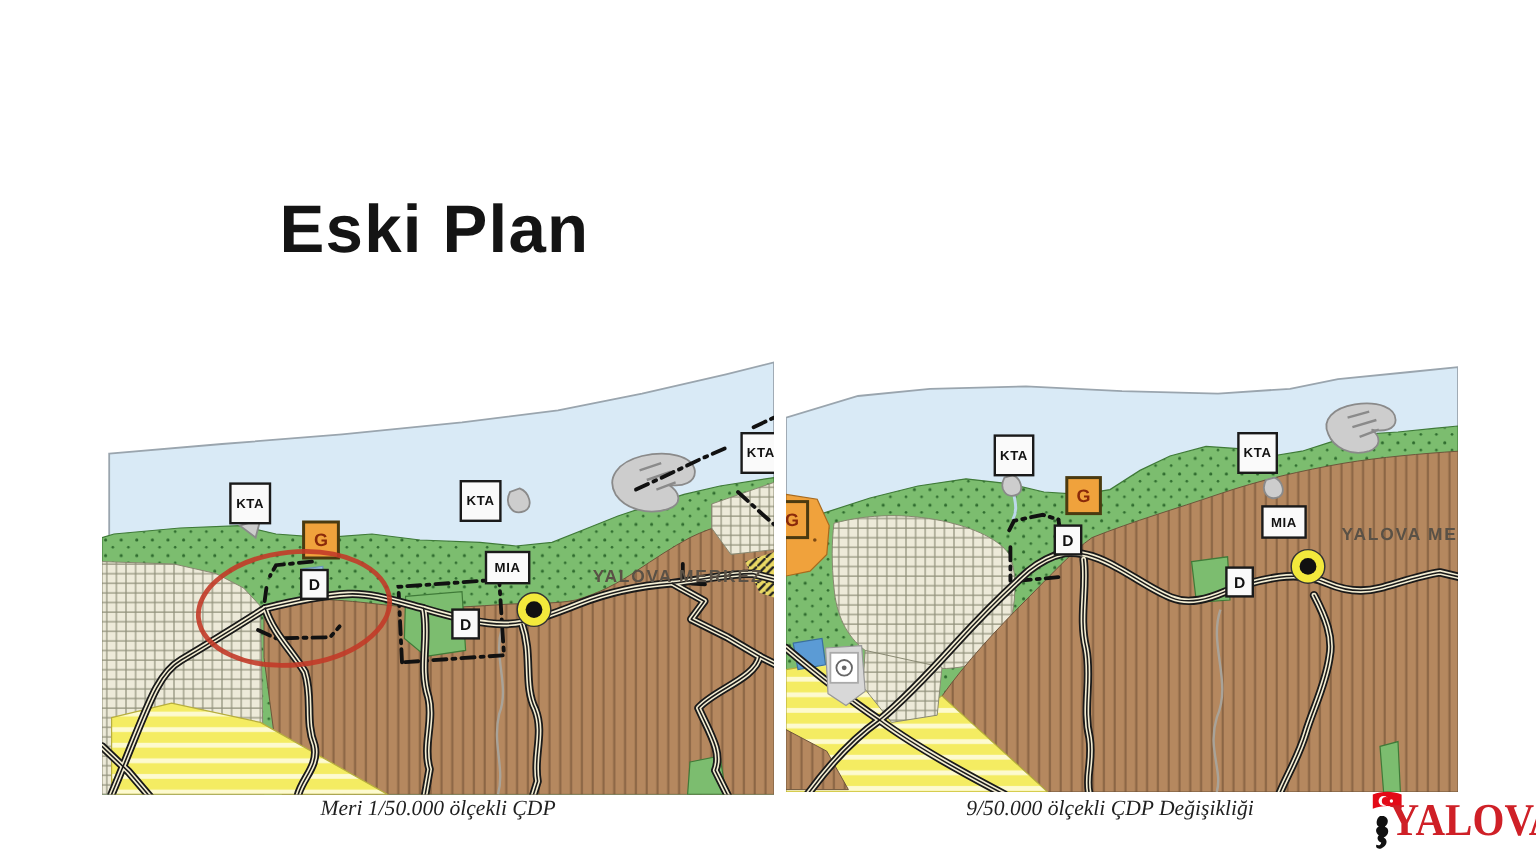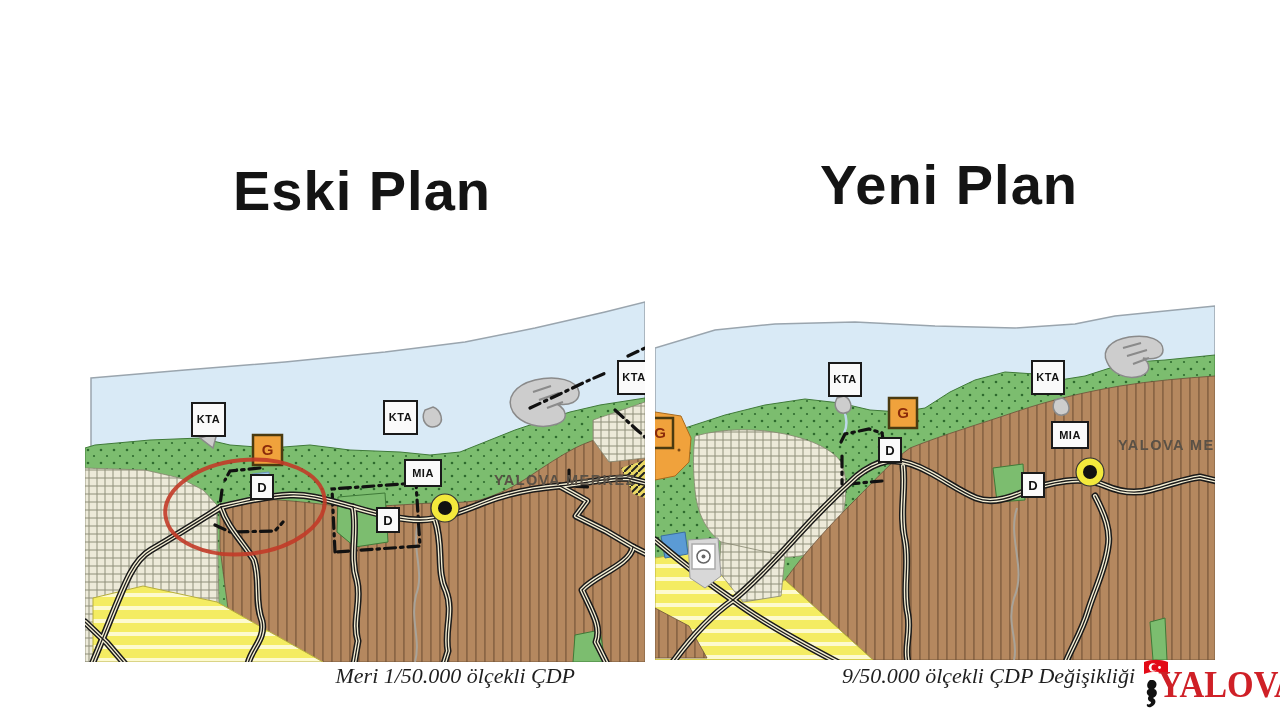--- a/index.html
+++ b/index.html
@@ -2,23 +2,23 @@
 <html><head>
 <meta charset="utf-8">
 <style>
   html,body{margin:0;padding:0;background:#fff;}
   .canvas{position:relative;width:1280px;height:720px;background:#ffffff;overflow:hidden;
           font-family:"Liberation Sans",sans-serif;padding-left:36px;}
   .big-title{position:absolute;width:400px;text-align:center;font-weight:800;
              font-size:56px;color:#141414;letter-spacing:1px;}
   #title-left{left:162px;top:158px;}
   #title-right{left:749px;top:152px;}
-  .caption{position:absolute;width:420px;text-align:right;
+  .caption{position:absolute;width:420px;text-align:center;
            font-family:"Liberation Serif",serif;font-style:italic;
-           font-size:22px;color:#1f1f1f;}
+           font-size:18px;color:#1f1f1f;}
   #caption-left{left:155px;top:663px;}
   #caption-right{left:715px;top:663px;}
   .map{position:absolute;background:#ffffff;}
   #map-left{left:85px;top:290px;}
   #map-right{left:655px;top:300px;}
   svg text{font-family:"Liberation Sans",sans-serif;}
   .rc{stroke:#1a1a1a;stroke-width:7;fill:none;stroke-linejoin:round;stroke-linecap:round;}
   .rf{stroke:#f3edd2;stroke-width:4;fill:none;stroke-linejoin:round;stroke-linecap:round;}
   .rm{stroke:#1a1a1a;stroke-width:1.3;fill:none;stroke-linejoin:round;stroke-linecap:round;}
   .dd{stroke:#111;stroke-width:3.2;fill:none;stroke-dasharray:11 5 2.5 5;stroke-linecap:round;}
@@ -34,21 +34,20 @@
              font-weight:bold;font-size:38px;color:#cf2027;
              transform:scaleX(.9);transform-origin:left top;white-space:nowrap;}
   .logo-badge{position:absolute;left:0;top:2px;}
 </style>
 </head>
 <body>
 
 <div class="canvas">
 
   <div class="big-title" id="title-left">Eski Plan</div>
-  <div class="big-title" id="title-right">Yeni Plan</div>
 
   <svg class="map" id="map-left" width="560" height="372" viewBox="0 0 560 372">
     <defs>
       <pattern id="aDots" width="13" height="13" patternUnits="userSpaceOnUse">
         <rect width="13" height="13" fill="#7cbd6f"></rect>
         <circle cx="3" cy="4" r="1.3" fill="#2e6b2e"></circle>
           <circle cx="9" cy="10" r="1.1" fill="#2e6b2e"></circle>
       </pattern>
       <pattern id="aBrown" width="9" height="9" patternUnits="userSpaceOnUse">
         <rect width="9" height="9" fill="#b5885f"></rect>

